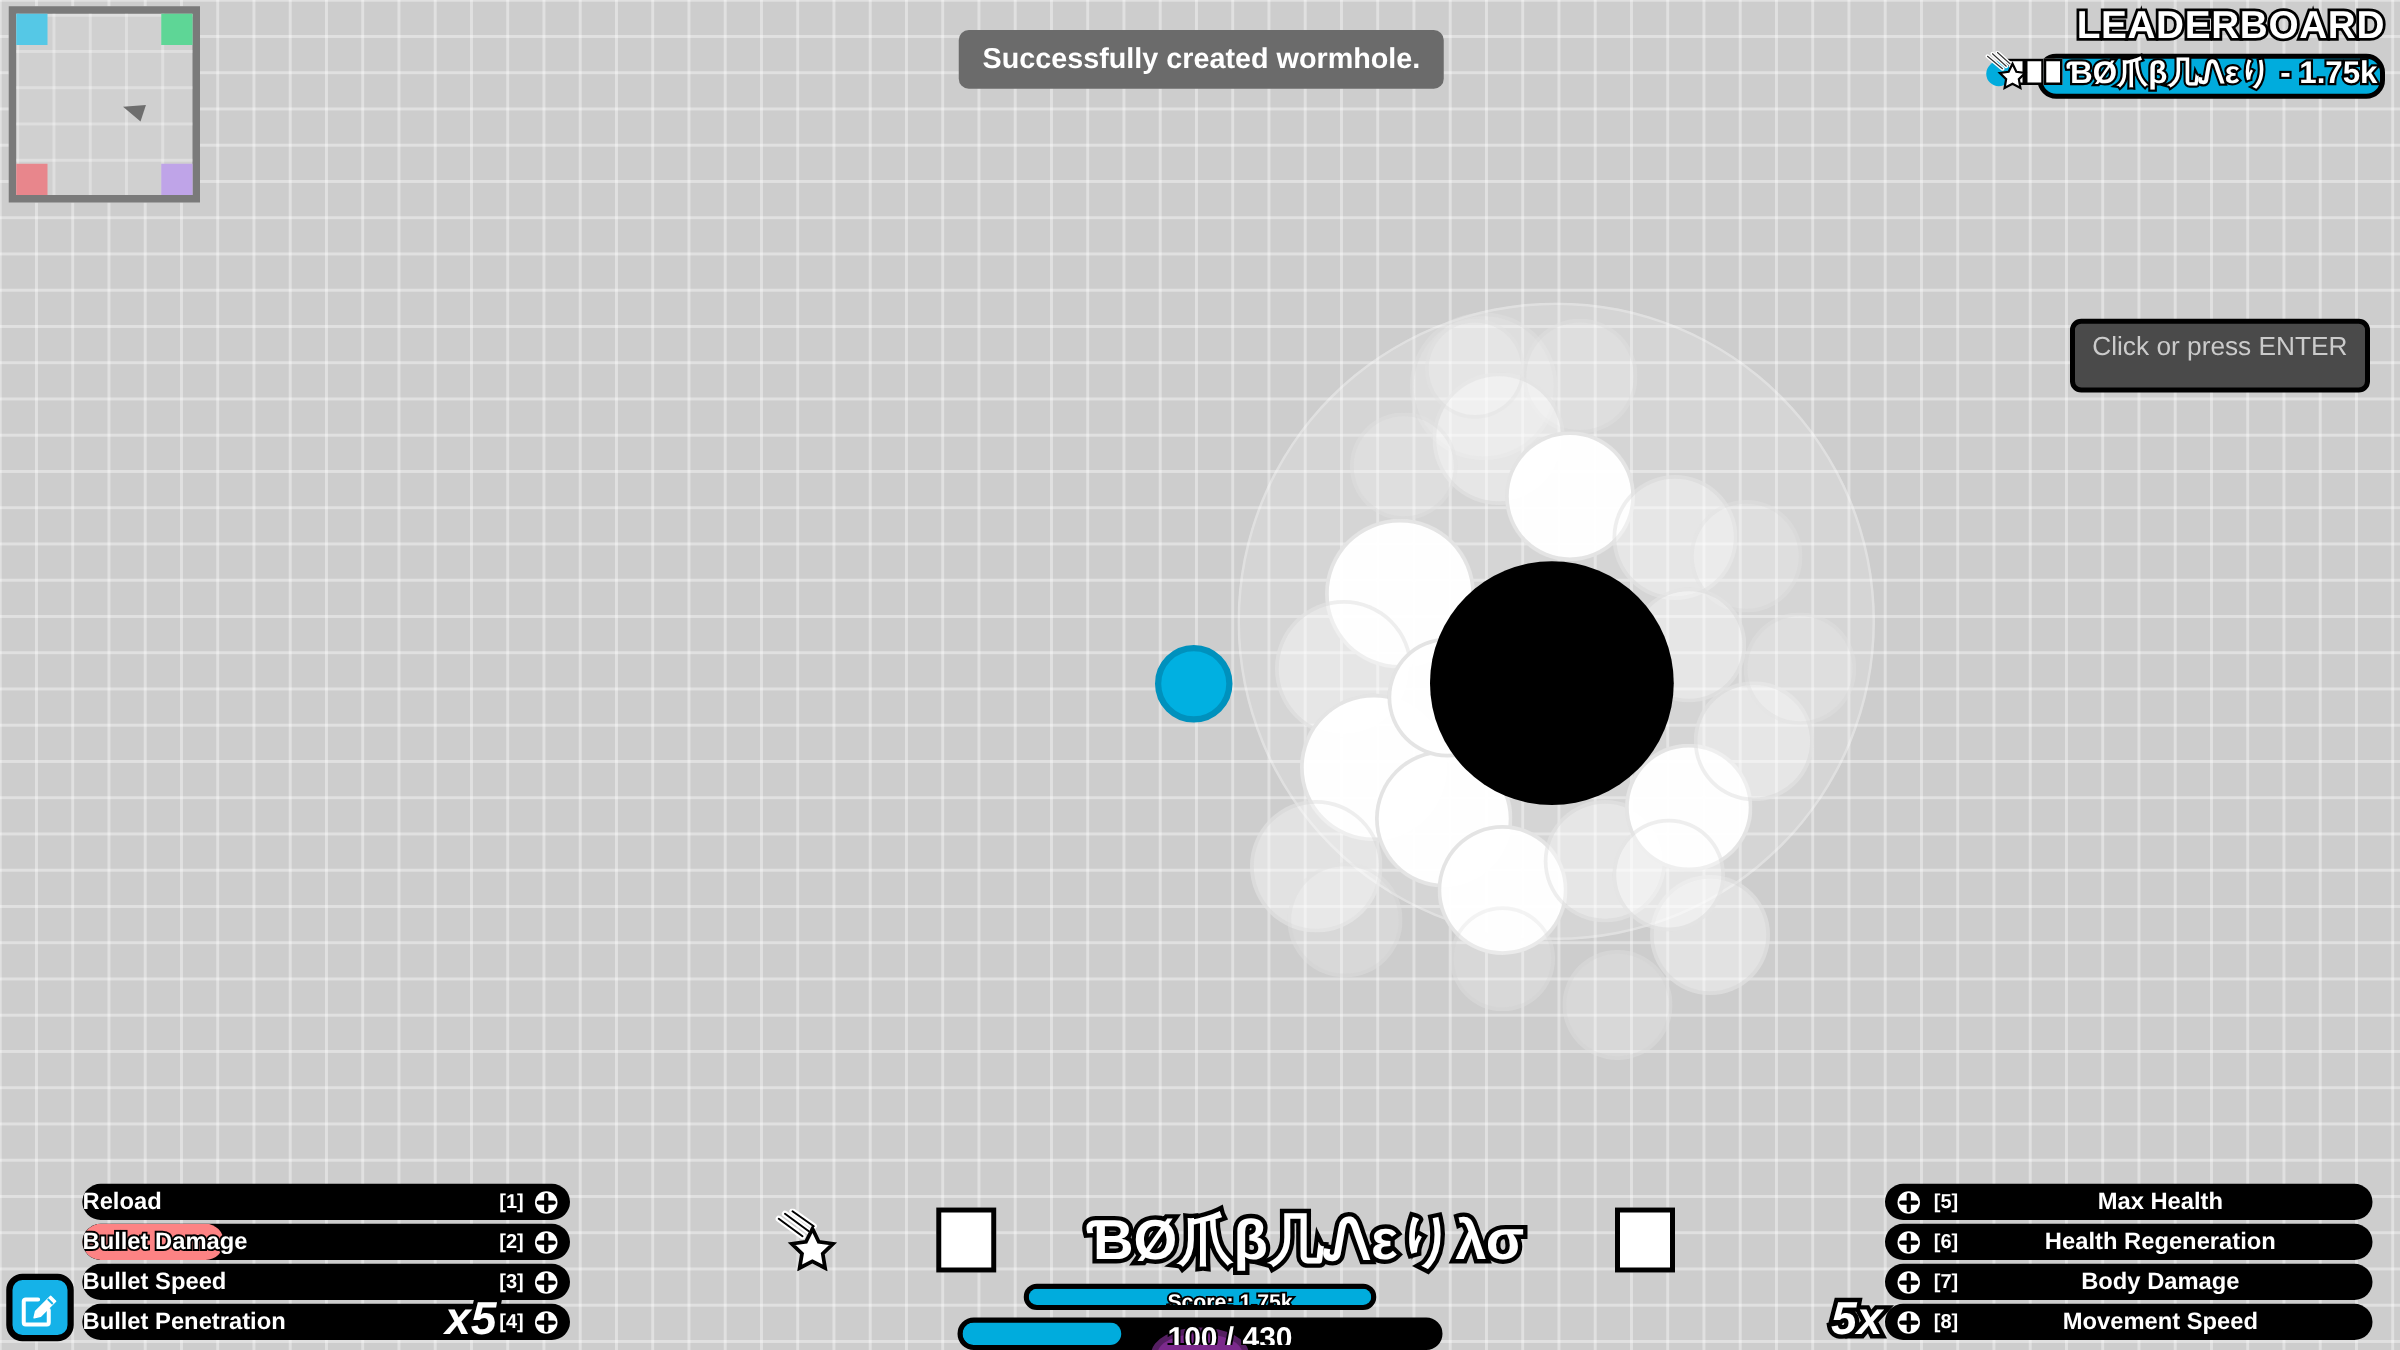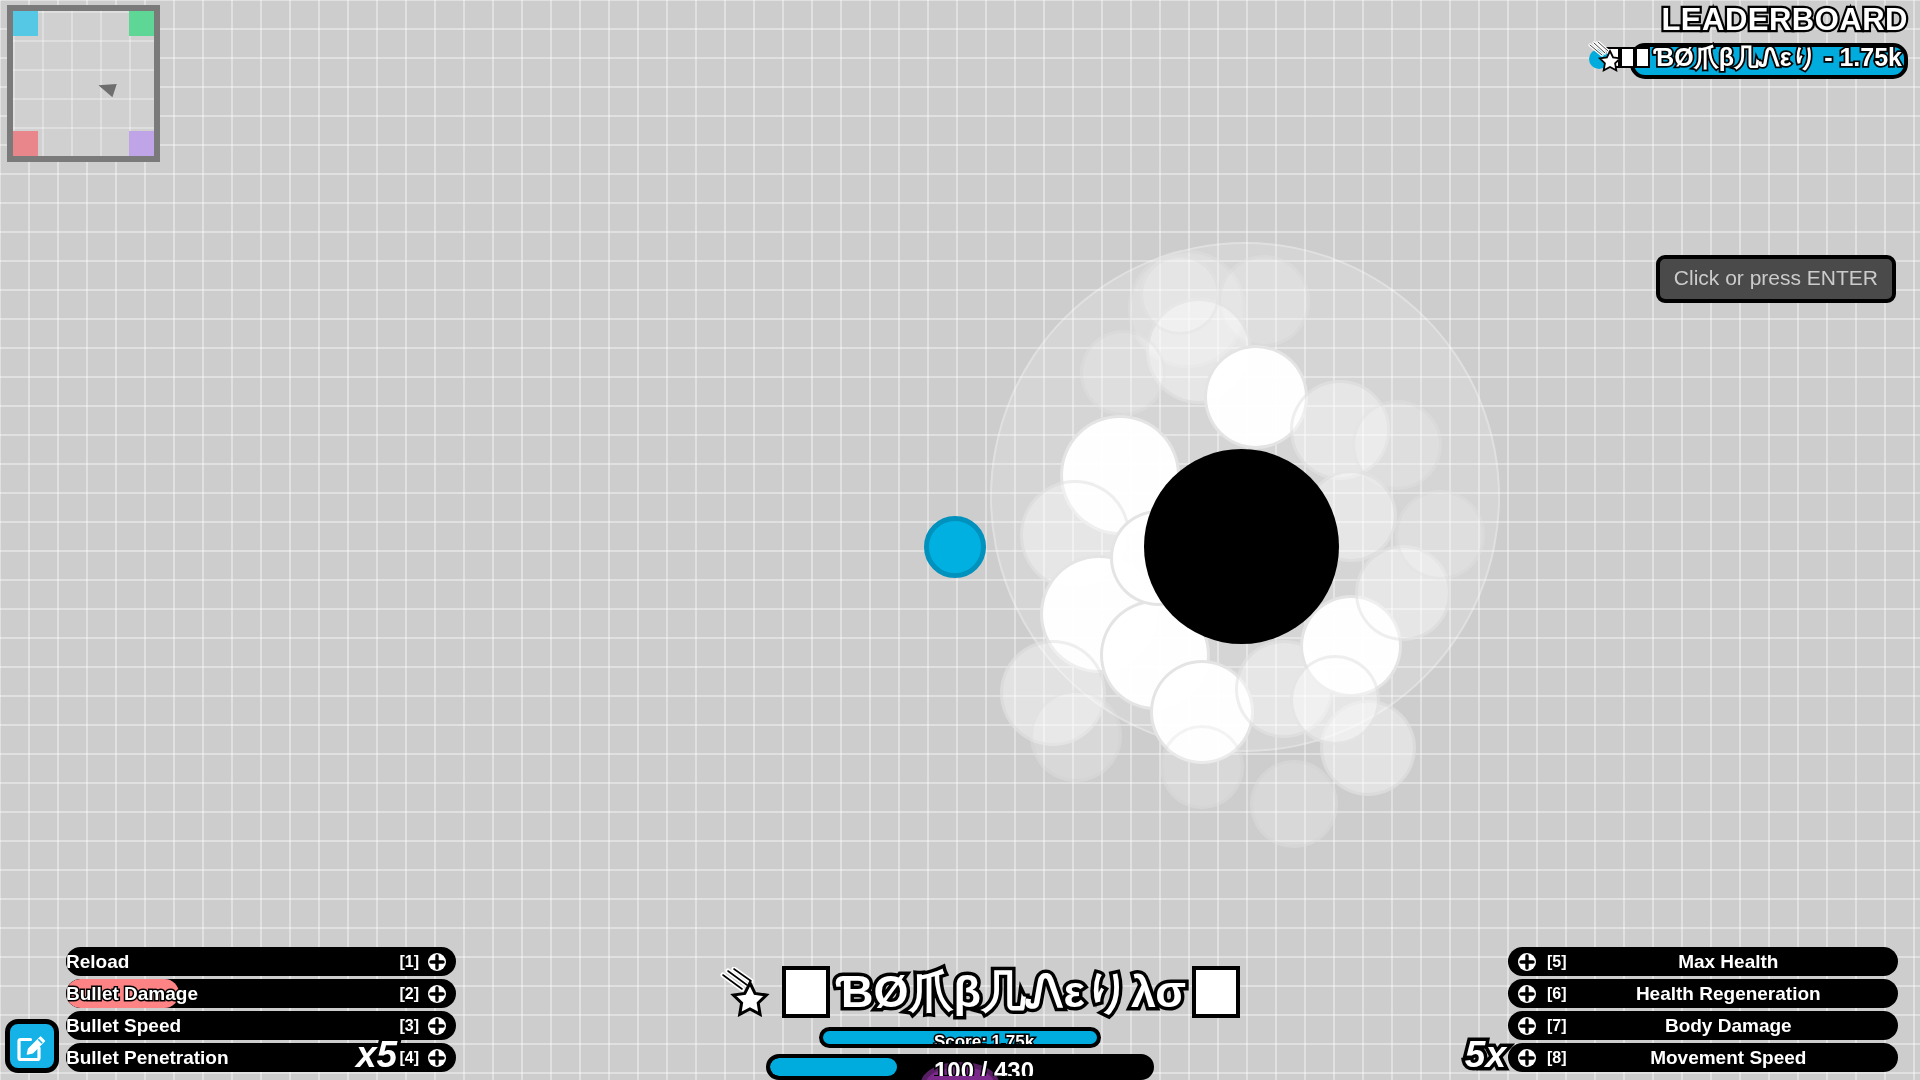--- a/index.html
+++ b/index.html
@@ -116,21 +116,21 @@
     position:absolute; left:-20px; top:-2px;
     width:34px; height:32px; z-index:4;
   }
 
   
   #enter-box{
     position:absolute; right:24px; top:255px;
     background:#4a4a4a;
     border:4px solid #000;
     border-radius:9px;
-    padding:7px 14px 9px;
+    padding:7px 14px 20px;
     color:#cbcbcb;
     font-size:21px;
     white-space:nowrap;
   }
 
   
   #player-dot{
     position:absolute;
     left:924px; top:516px;
     width:62px; height:62px;
@@ -165,21 +165,21 @@
 
   
   #hud-center{
     position:absolute;
     left:50%; transform:translateX(-50%);
     bottom:0;
     width:760px;
     text-align:center;
   }
   #hud-name-row{
-    display:flex; align-items:center; justify-content:center;
+    display:flex; align-items:center; justify-content:space-between;
     height:60px; gap:4px;padding-left:40px;
   }
   #comet-icon{ width:52px; height:50px; margin-right:6px; }
   .big-tofu{
     display:inline-block;
     background:#ffffff;
     border:4px solid #000;
     width:48px; height:52px;
   }
   #hud-name{
@@ -347,20 +347,21 @@
 
   <div id="minimap">
     <div class="mm-grid"></div>
     <div class="team-sq team-blue" style="background: rgb(85, 200, 230);"></div>
     <div class="team-sq team-green" style="background: rgb(94, 214, 150);"></div>
     <div class="team-sq team-red" style="background: rgb(232, 134, 140);"></div>
     <div class="team-sq team-purple" style="background: rgb(191, 164, 232);"></div>
     <div id="mm-arrow"></div>
   </div>
 
+  <div id="notification">Successfully created wormhole.</div>
 
   <div id="leaderboard">
     <div id="lb-title">LEADERBOARD</div>
 
     <div id="lb-row">
       <div id="lb-bar" style="background: rgb(0, 172, 221);"></div>
       <svg id="lb-star" viewBox="0 0 34 32">
         <circle cx="11" cy="18" r="10" fill="#00acdd"></circle>
         <path d="M2 4 L14 14 M6 2 L17 12 M10 1 L20 10" stroke="#ffffff" stroke-width="3.2" stroke-linecap="round" fill="none"></path>
         <path d="M2 4 L14 14 M6 2 L17 12 M10 1 L20 10" stroke="#000" stroke-width="0.9" stroke-linecap="round" fill="none" opacity="0.8"></path>

